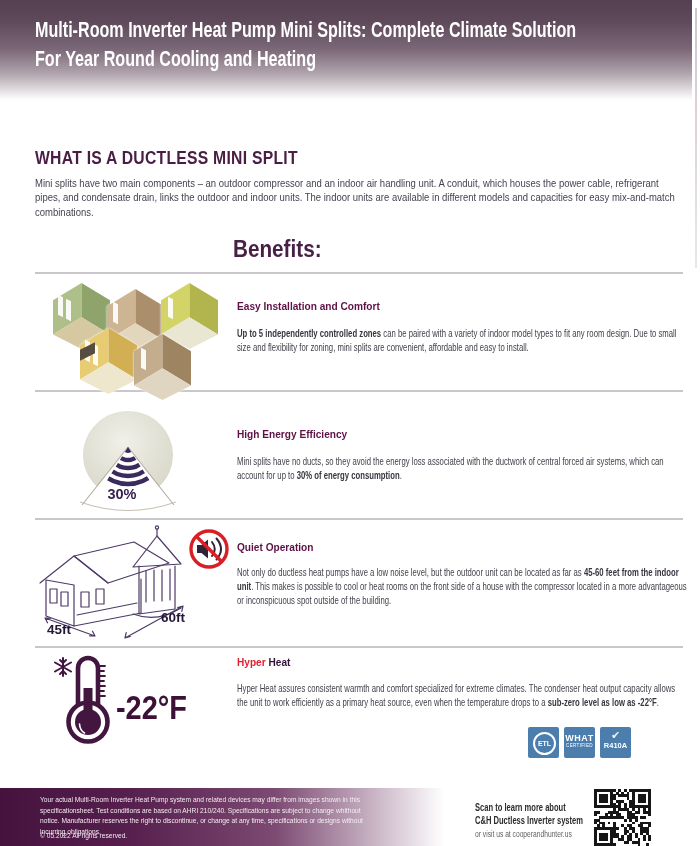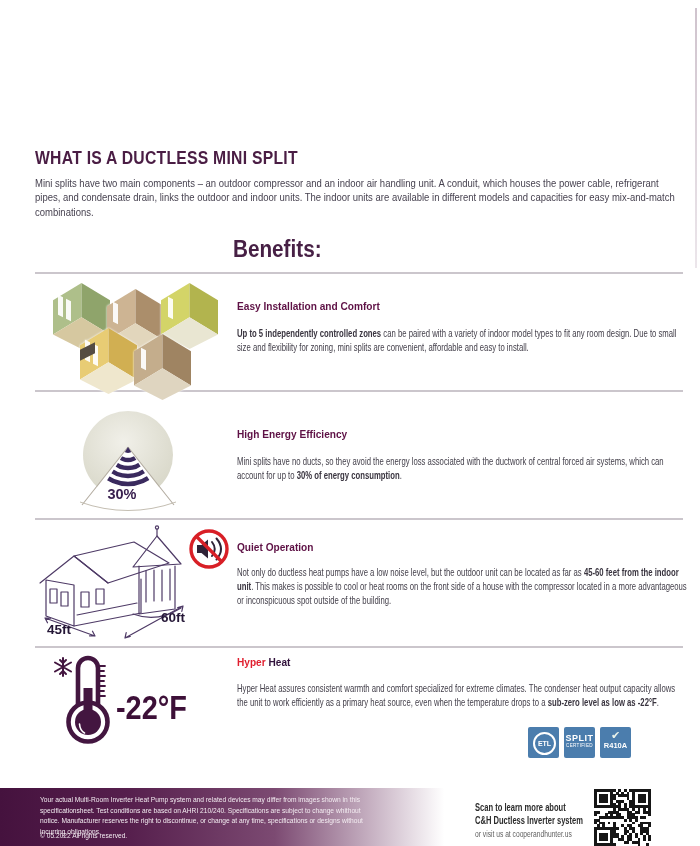--- a/index.html
+++ b/index.html
@@ -74,20 +74,26 @@
   .scan .s1,.scan .s2{font-size:10.5px;font-weight:bold;color:#2b2b2b;line-height:1.25;}
   .scan .s3{font-size:9.3px;color:#5f5f5f;margin-top:2px;}
   .qr{position:absolute;left:594px;top:789px;width:57px;height:57px;background:#fff;}
   .qr div{position:absolute;width:2.85px;height:2.85px;background:#161616;}
 </style>
 </head>
 <body>
 
 <div id="page">
 
+  <div class="header">
+    <div class="header-title">
+      <div>Multi-Room Inverter Heat Pump Mini Splits: Complete Climate Solution</div>
+      <div>For Year Round Cooling and Heating</div>
+    </div>
+  </div>
   <div class="edge-line"></div>
 
   <div class="h2">WHAT IS A DUCTLESS MINI SPLIT</div>
   <div class="intro-body">Mini splits have two main components – an outdoor compressor and an indoor air handling unit.  A conduit, which houses the power cable, refrigerant pipes, and condensate drain, links the outdoor and indoor units. The indoor units are available in different models and capacities for easy mix-and-match combinations.</div>
 
   <div class="benefits-h">Benefits:</div>
 
   <div class="divider" style="top:272px"></div>
   <div class="divider" style="top:390px"></div>
   <div class="divider" style="top:518px"></div>
@@ -209,21 +215,21 @@
   <div class="temp-label">-22°F</div>
   <div class="btitle" style="top:656px">
     <span class="title-red">Hyper</span><span class="title-dark"> Heat</span>
   </div>
   <div class="bbody" style="top:682px"><span>Hyper Heat assures consistent warmth and comfort specialized for extreme climates. The condenser heat output capacity allows the unit to work efficiently as a primary heat source, even when the temperature drops to a </span><b>sub-zero level as low as -22°F</b><span>.</span></div>
 
   <div class="badge" style="left:528px;top:727px">
     <div class="etl-circle">ETL</div>
   </div>
   <div class="badge" style="left:564px;top:727px">
-    <div class="ahri1">SPLIT</div>
+    <div class="ahri1">WHAT</div>
     <div class="ahri2">CERTIFIED</div>
   </div>
   <div class="badge" style="left:600px;top:727px">
     <div class="check">✔</div>
     <div class="r410a">R410A</div>
   </div>
 
   <div class="footer-grad"></div>
   <div class="disclaimer">Your actual Multi-Room Inverter Heat Pump system and related devices may differ from images shown in this specificationsheet. Test conditions are based on AHRI 210/240. Specifications are subject to change whithout notice. Manufacturer reserves the right to discontinue, or change at any time, specifications or designs without incurring obligations.</div>
   <div class="copyright">© 05.2022 All rights reserved.</div>

